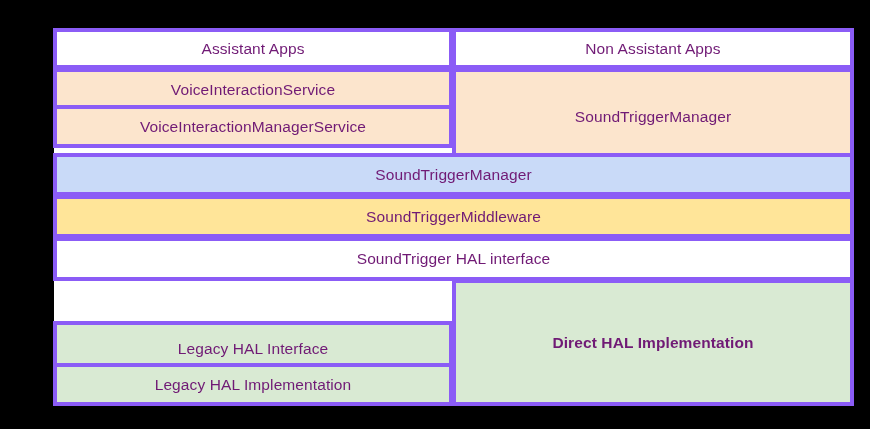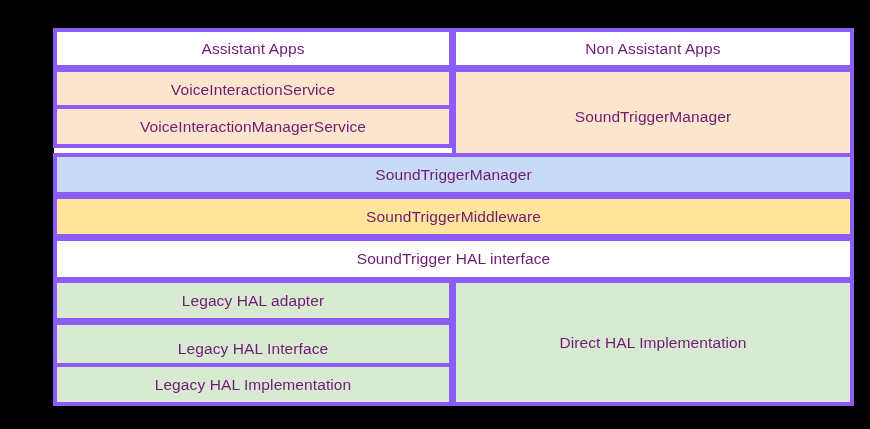--- a/index.html
+++ b/index.html
@@ -62,21 +62,20 @@
     <div class="cell col-right" style="top:39px; height:98px; background:#fce5cd;">SoundTriggerManager</div>
 
     <div class="cell col-left" style="top:76px; height:43px; background:#fce5cd;">VoiceInteractionManagerService</div>
 
     <div class="cell col-full" style="top:124px; height:43px; background:#c9daf8;">SoundTriggerManager</div>
 
     <div class="cell col-full" style="top:166px; height:43px; background:#ffe599;">SoundTriggerMiddleware</div>
 
     <div class="cell col-full" style="top:208px; height:44px; background:#ffffff;">SoundTrigger HAL interface</div>
 
-    <div class="cell col-left" style="top:250px; height:43px; background:#d9ead3;">Legacy HAL adapter</div>
-    <div class="cell col-right" style="top:250px; height:127px; background:#d9ead3;">Direct HAL Implementation</div>
+    <div class="cell col-right" style="top:250px; height:127px; background:#d9ead3;font-weight:bold;">Direct HAL Implementation</div>
 
     <div class="cell col-left" style="top:292px; height:56px; background:#d9ead3;">Legacy HAL Interface</div>
 
     <div class="cell col-left" style="top:334px; height:43px; background:#d9ead3;">Legacy HAL Implementation</div>
 
   </div>
 </div>
 
 </body></html>

